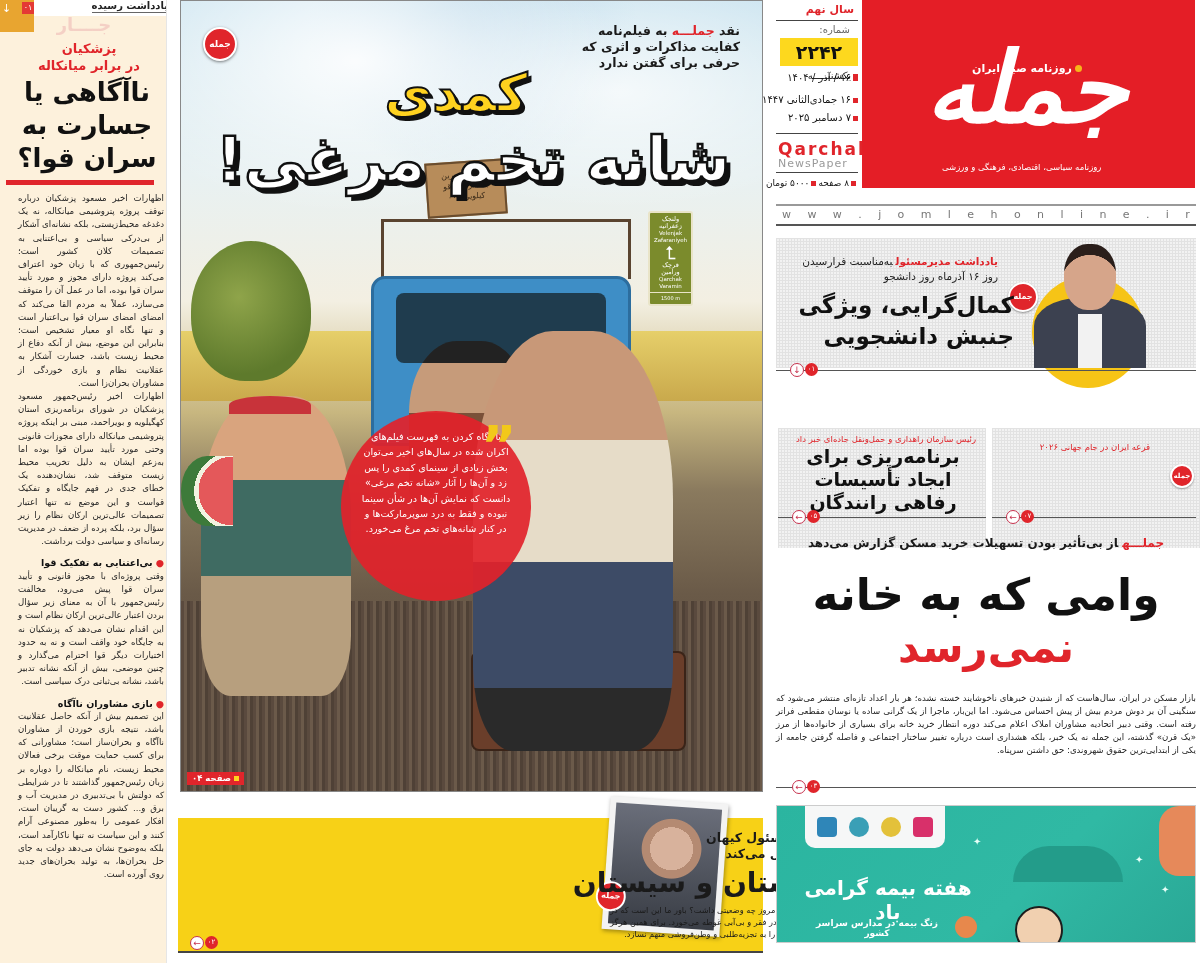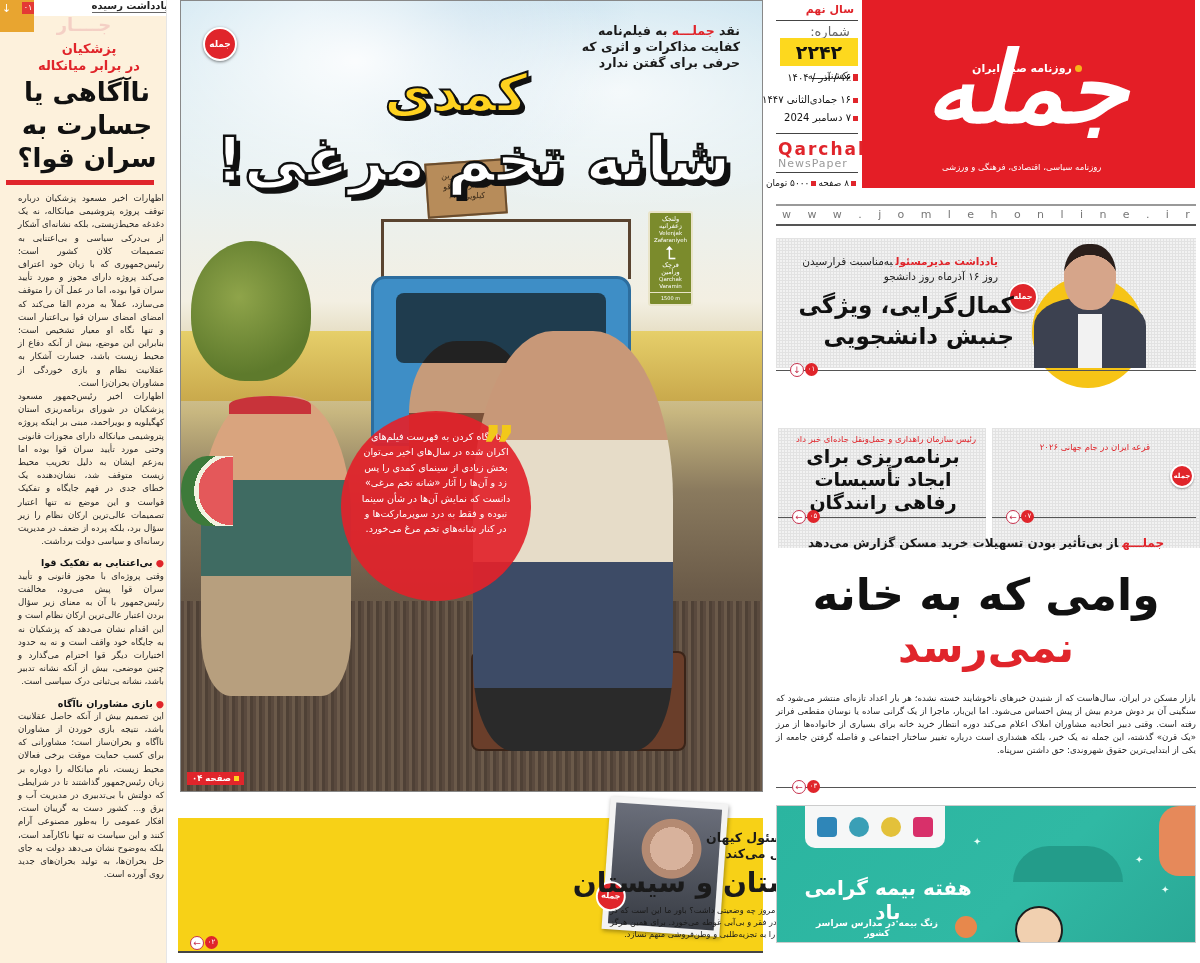--- a/index.html
+++ b/index.html
@@ -72,21 +72,21 @@
   
   .masthead { position: absolute; left: 862px; top: 0; width: 333px; height: 188px; background: #e41e26; }
   .masthead-logo { position: absolute; left: 30px; top: 18px; width: 270px; height: 140px; color: #fff; font-size: 98px; font-weight: 900; line-height: 140px; text-align: center; direction: rtl; letter-spacing: -4px; font-family: "DejaVu Serif", serif; font-style: italic; }
   .masthead-sub { position: absolute; left: 110px; top: 62px; font-size: 11px; font-weight: bold; color: #fff; direction: rtl; }
   .masthead-sub .dot { display: inline-block; width: 7px; height: 7px; border-radius: 50%; background: #f6b51a; margin-left: 3px; }
   .masthead-desc { position: absolute; left: 80px; top: 162px; font-size: 8.5px; color: #fff; direction: rtl; }
 
   .issue-col { position: absolute; left: 776px; top: 0; width: 82px; height: 190px; direction: rtl; text-align: right; }
   .issue-year { position: absolute; right: 4px; top: 3px; font-size: 11px; color: #e0252b; font-weight: bold; letter-spacing: 2px; }
   .issue-line { position: absolute; left: 0; width: 82px; height: 1px; background: #444; }
-  .issue-label { position: absolute; right: 8px; top: 24px; font-size: 13px; color: #666; letter-spacing: 3px; }
+  .issue-label { position: absolute; right: 8px; top: 24px; font-size: 10px; color: #666; letter-spacing: 3px; }
   .issue-num { position: absolute; left: 4px; top: 38px; width: 78px; height: 28px; background: #fdd81e; color: #111; font-weight: 900; font-size: 19px; line-height: 28px; text-align: center; letter-spacing: 2px; }
   .issue-date { position: absolute; right: 0; font-size: 10px; color: #111; white-space: nowrap; }
   .issue-date .sq { display: inline-block; width: 5px; height: 5px; background: #e0252b; margin-left: 2px; vertical-align: middle; }
   .issue-en { position: absolute; left: 2px; top: 140px; width: 82px; text-align: left; direction: ltr; }
   .issue-en .a { font-size: 17px; font-weight: 900; color: #e0252b; letter-spacing: 2px; line-height: 18px; display: block; }
   .issue-en .b { font-size: 11px; font-weight: normal; color: #9a9a9a; letter-spacing: 1px; line-height: 12px; display: block; }
   .issue-price { position: absolute; right: 0; top: 178px; font-size: 9px; color: #111; white-space: nowrap; }
   .issue-price .sq { display: inline-block; width: 5px; height: 5px; background: #e0252b; margin: 0 2px; vertical-align: middle; }
 
   .url-bar { position: absolute; left: 776px; top: 204px; width: 420px; height: 22px; border-top: 2px solid #999; border-bottom: 2px solid #555; direction: ltr; font-size: 11px; color: #777; line-height: 18px; display: flex; justify-content: space-between; padding: 0 6px; }
@@ -215,21 +215,21 @@
 </div>
 
 <div class="issue-col">
   <div class="issue-year">سال نهم</div>
   <div class="issue-line" style="top:20px;"></div>
   <div class="issue-label">شماره:</div>
   <div class="issue-num">۲۲۴۲</div>
   <div class="issue-date" style="top:70px;"><span class="sq"></span><span>یکشنبـــــه</span></div>
   <div class="issue-date" style="top:72px;"><span class="sq"></span><span>۱۶ / آذر / ۱۴۰۴</span></div>
   <div class="issue-date" style="top:94px;"><span class="sq"></span><span>۱۶ جمادی‌الثانی ۱۴۴۷</span></div>
-  <div class="issue-date" style="top:112px;"><span class="sq"></span><span>۷ دسامبر 2024</span></div>
+  <div class="issue-date" style="top:112px;"><span class="sq"></span><span>۷ دسامبر ۲۰۲۵</span></div>
   <div class="issue-line" style="top:133px;"></div>
   <div class="issue-en">
     <span class="a">Qarchak</span>
     <span class="b">NewsPaper</span>
   </div>
   <div class="issue-line" style="top:172px;"></div>
   <div class="issue-price"><span class="sq"></span><span>۸ صفحه</span><span class="sq"></span><span>۵۰۰۰ تومان</span></div>
 </div>
 
 <div class="masthead">

